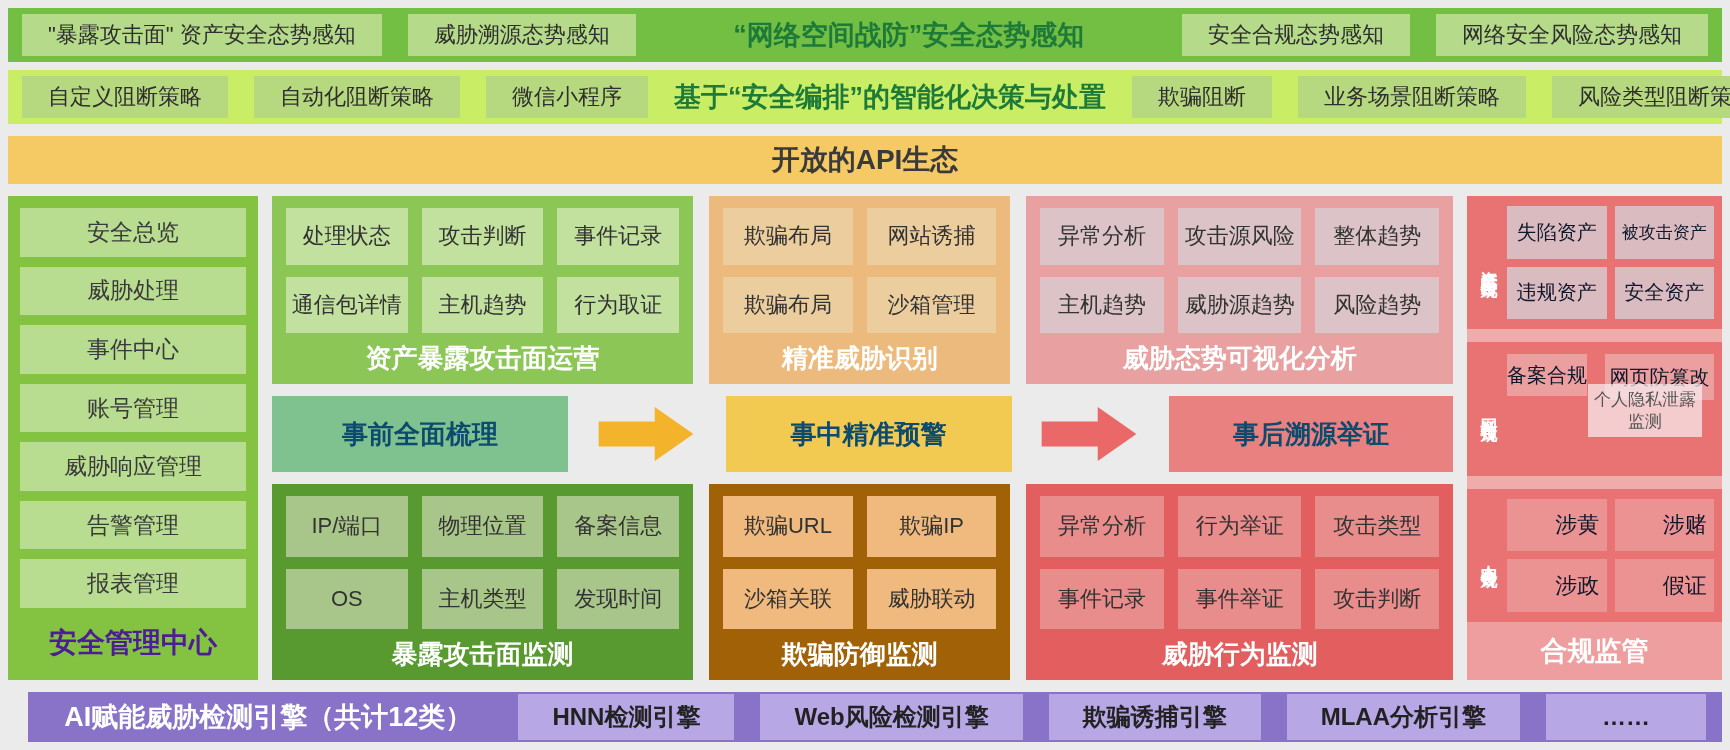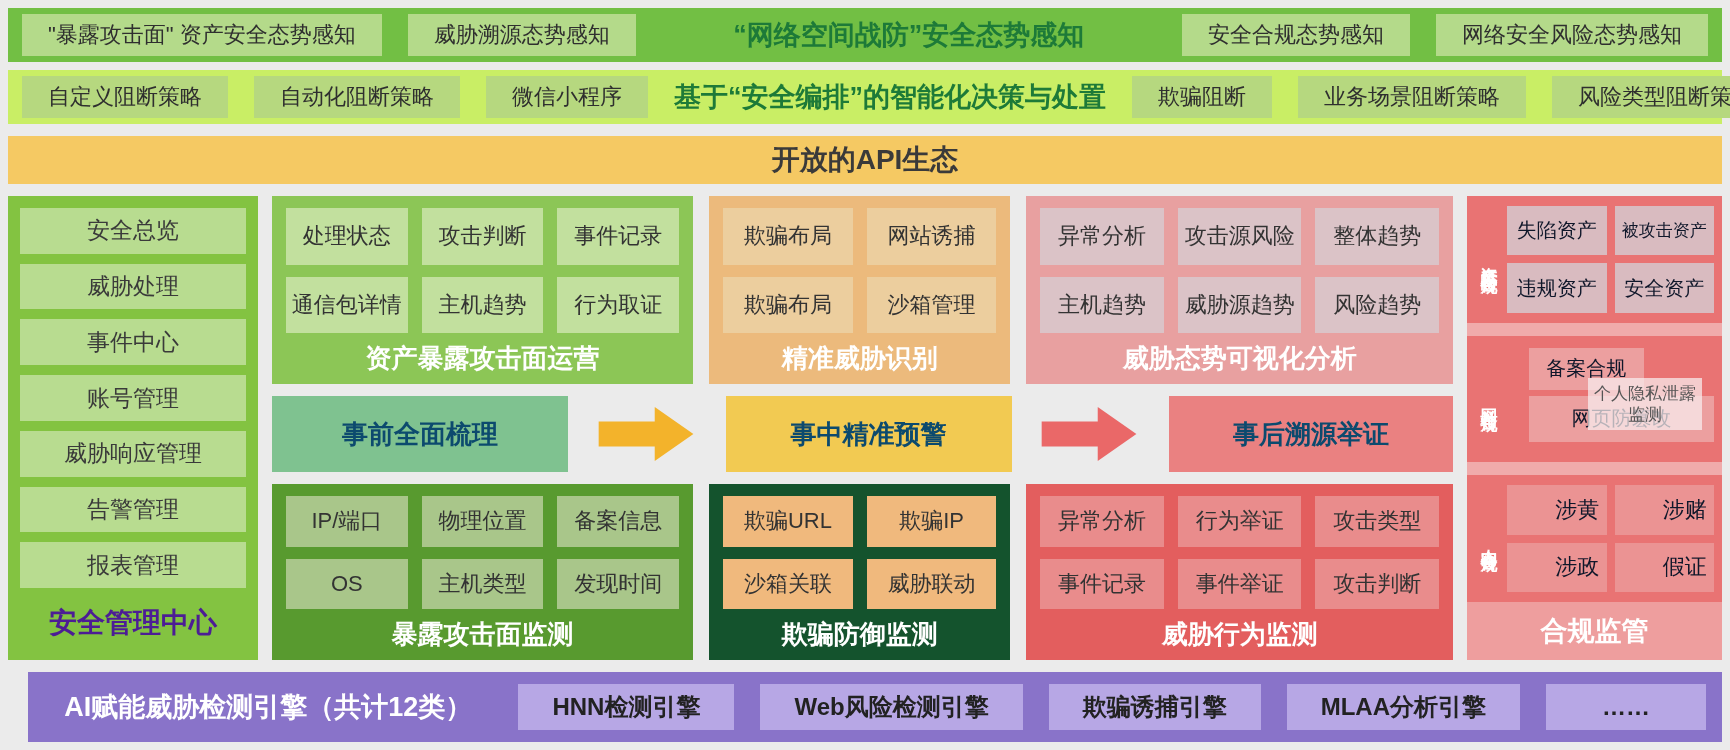--- a/index.html
+++ b/index.html
@@ -40,21 +40,21 @@
   .cols3 { grid-template-columns:repeat(3,1fr); }
   .cols2 { grid-template-columns:repeat(2,1fr); }
   .cell { display:flex; align-items:center; justify-content:center; font-size:22px;
           color:#333; white-space:nowrap; }
   .block-title { text-align:center; color:#fff; font-weight:bold; font-size:26px; padding:8px 0 4px; }
 
   .block-a { background:#8cc656; } .block-a .cell { background:#c2e09e; }
   .block-b { background:#ecba7c; } .block-b .cell { background:#ecce9e; }
   .block-c { background:#e8a0a0; } .block-c .cell { background:#dbc3c7; }
   .block-d { background:#589a2f; } .block-d .cell { background:#a9c68a; }
-  .block-e { background:#14532d; } .block-e .cell { background:#f0b97d; }
+  .block-e { background:#a16207; } .block-e .cell { background:#f0b97d; }
   .block-f { background:#e35e5e; } .block-f .cell { background:#e98c8c; }
 
   
   .flow { height:76px; margin:12px 0; display:flex; align-items:center; }
   .flow-box { height:100%; display:flex; align-items:center; justify-content:center;
               font-size:26px; font-weight:bold; color:#0c4a6e; }
   .flow-pre  { width:296px; background:#7fc290; }
   .flow-mid  { width:286px; background:#f2ca52; }
   .flow-post { width:284px; background:#ea8181; }
   .arrow-wrap { flex:1; display:flex; align-items:center; justify-content:center; }
@@ -64,33 +64,33 @@
   .right-panel { width:255px; background:#e97373; display:flex; flex-direction:column; }
   .rp-section { flex:1; display:flex; padding:10px 8px; gap:4px; min-height:0; }
   .rp-label { width:28px; display:flex; align-items:center; justify-content:center;
               writing-mode:vertical-rl; text-orientation:upright; color:#fff; font-weight:bold;
               font-size:17px; letter-spacing:2px; }
   .rp-cells { flex:1; display:grid; gap:8px; min-width:0; }
   .grid2 { grid-template-columns:1fr 1fr; }
   .rp-cell { display:flex; align-items:center; justify-content:center; white-space:nowrap; font-size:20px; color:#0f172a; }
   .s1 .rp-cell { background:#d9bbc0; }
   .s1 .rp-cell:nth-child(2) { font-size:17px; }
-  .s2-cells { flex:1; position:relative; display:flex; flex-direction:column; gap:6px; padding-top:2px;margin-left:22px; }
+  .s2-cells { flex:1; position:relative; display:flex; flex-direction:row; gap:18px; padding-top:2px; }
   .s2-cells .half { width:62%; height:42px; background:#ec9f9f; }
   .s2-cells .full { width:100%; height:46px; background:#ec9f9f; }
   .rp-overlay { position:absolute; right:12px; top:32px; width:114px; padding:5px 4px;
                 background:rgba(248,238,240,0.72); color:#555; font-size:17px; line-height:1.25;
                 text-align:center; }
   .s3 .rp-cell { background:#eb9393; font-size:22px;padding-left:41px; }
   .rp-divider { height:13px; background:#f0abab; }
   .rp-title { height:58px; background:#ee9e9e; display:flex; align-items:center; justify-content:center;
               color:#fff; font-weight:bold; font-size:27px; }
 
   
-  .bottom-bar { height:70px; margin-top:12px; background:#8973c9; display:flex;
+  .bottom-bar { height:50px; margin-top:12px; background:#8973c9; display:flex;
                 align-items:center; padding:0 16px; gap:26px;margin-left:20px; }
   .bb-label { flex:1.35; text-align:center; color:#fff; font-weight:bold; font-size:27px; white-space:nowrap; }
   .engine { height:46px; background:#b7a7e5; display:flex; align-items:center; justify-content:center;
             padding:0 34px; font-size:24px; font-weight:bold; color:#222; white-space:nowrap; }
   .engine-dots { width:160px; }
 </style>
 </head>
 <body>
 
 <div class="page">

